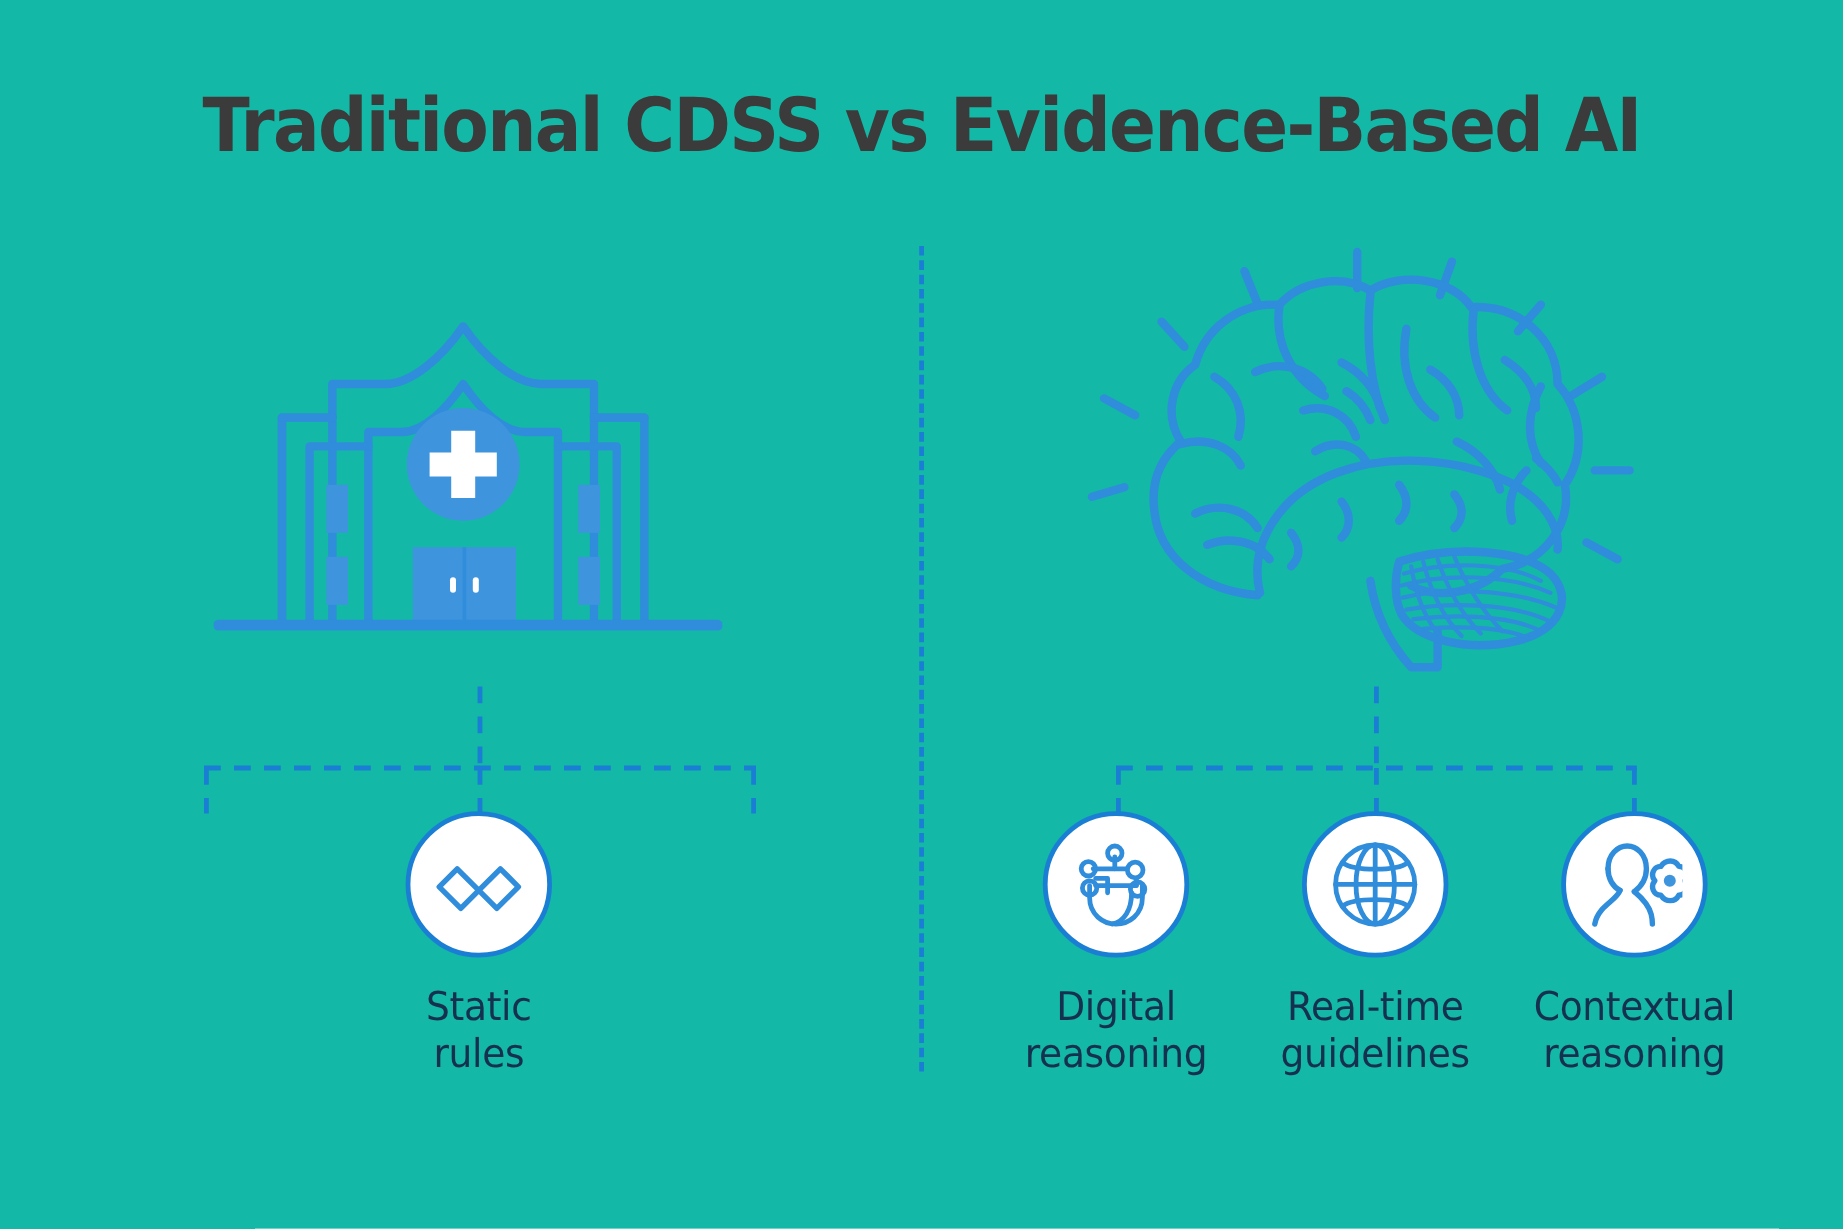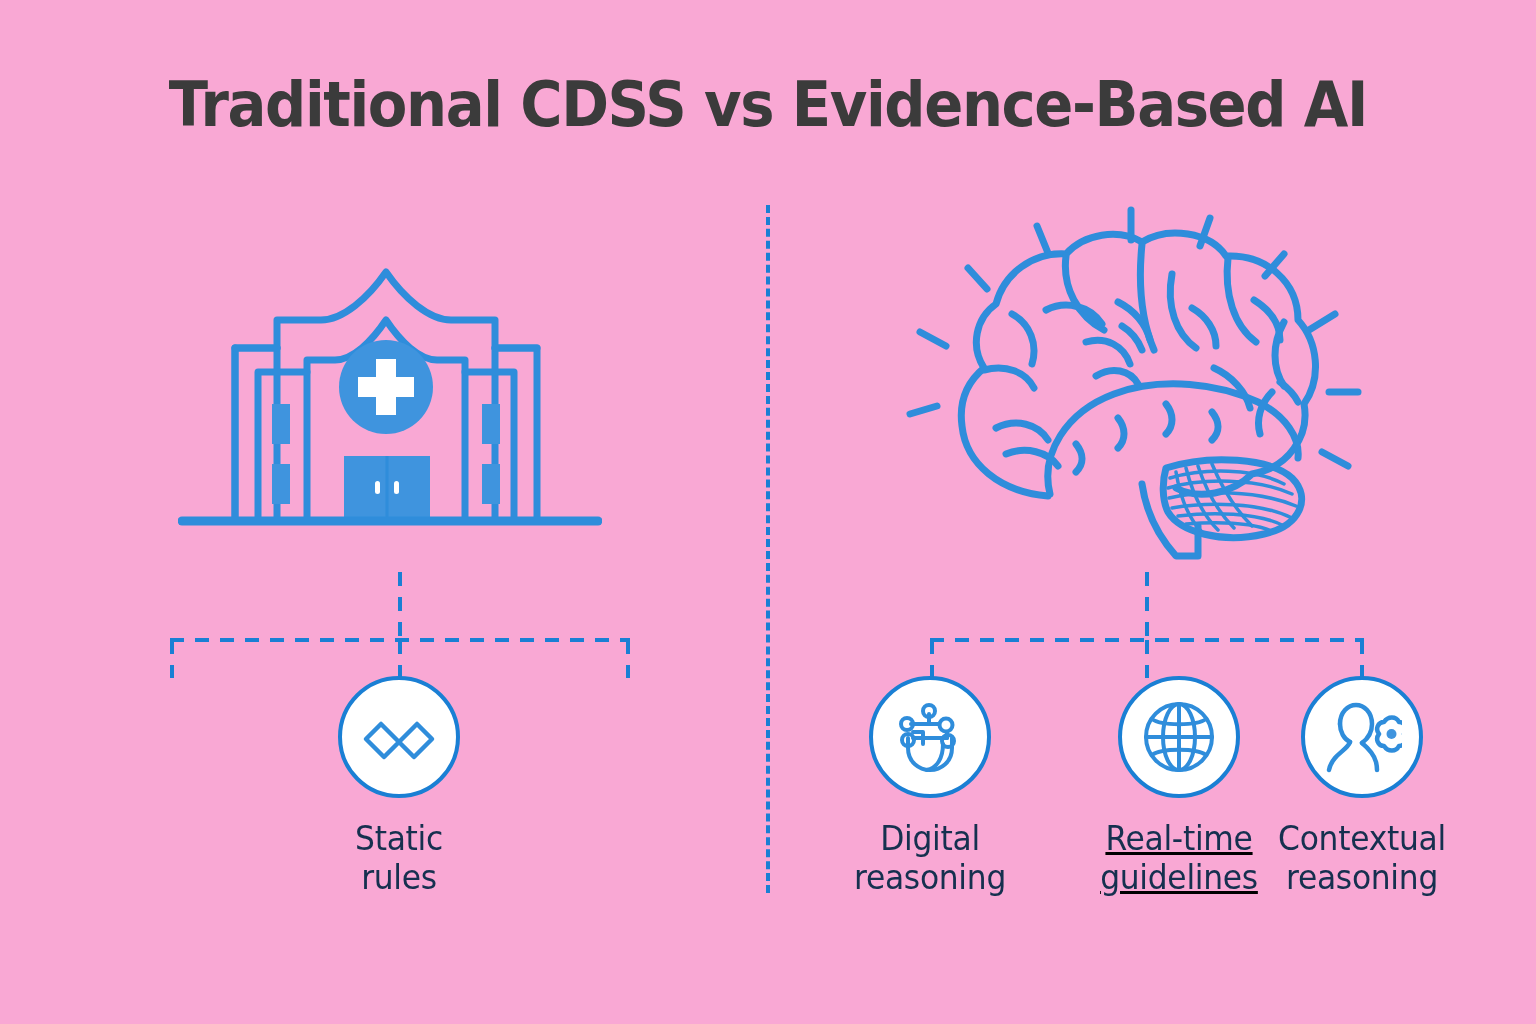--- a/index.html
+++ b/index.html
@@ -8,21 +8,21 @@
     padding: 0;
     background: #ffffff;
   }
   body {
     font-family: "Liberation Sans", sans-serif;
   }
   #canvas {
     position: relative;
     width: 1536px;
     height: 1024px;
-    background: #f9a8d4;
+    background: #14b8a6;
     overflow: hidden;
   }
 
   
   #title {
     position: absolute;
     left: 0;
     top: 68px;
     width: 1536px;
     text-align: center;
@@ -89,21 +89,21 @@
     transform: scaleX(0.95);
     transform-origin: center top;
   }
 
   
   #feat-old-cdss      { left:  77px; top: 676px; }
   #feat-static-rules  { left: 304px; top: 676px; }
   #feat-manual-lookup { left: 529px; top: 676px; }
   
   #feat-digital       { left:  835px; top: 676px; }
-  #feat-realtime      { left: 1084px; top: 676px; text-decoration: underline; }
+  #feat-realtime      { left: 1051px; top: 676px; }
   #feat-contextual    { left: 1267px; top: 676px; }
 </style>
 </head>
 <body>
 
 <div id="canvas">
 
   <div id="title">Traditional CDSS vs Evidence-Based AI</div>
 
   <div id="divider"></div>

